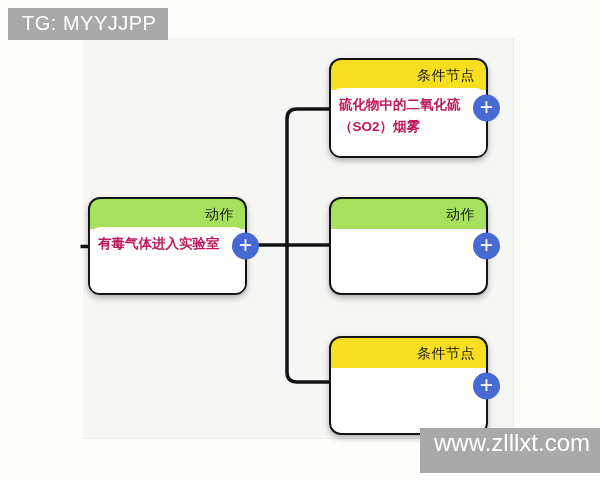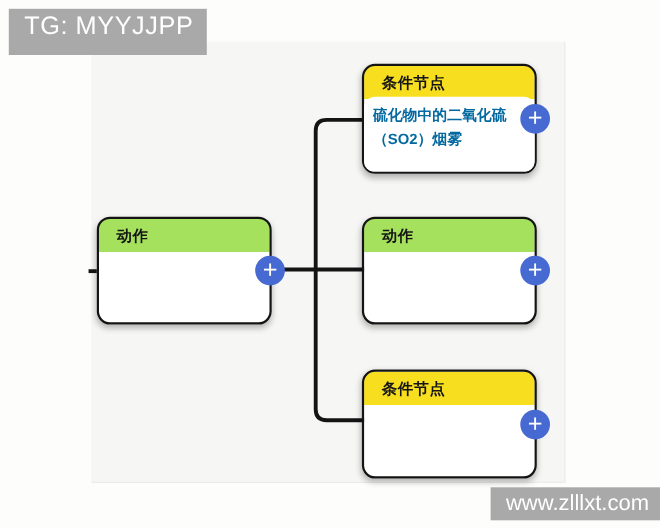--- a/index.html
+++ b/index.html
@@ -25,27 +25,27 @@
     position:absolute;z-index:2;box-sizing:border-box;
     border:2px solid var(--node-border,#141414);border-radius:12px;
     display:flex;flex-direction:column;
     box-shadow:0 3px 6px rgba(0,0,0,.28);
     background:linear-gradient(var(--c) 0 30px,#ffffff 30px);
     cursor:pointer;
   }
   .node-action{--c:var(--action-header,#a5e15d);}
   .node-condition{--c:var(--condition-header,#f7df20);}
   .node-header{
-    flex:0 0 28px;box-sizing:border-box;padding:7px 11px 0 16px;
-    font-size:14px;font-weight:bold;color:#151515;letter-spacing:.5px;
+    flex:0 0 28px;box-sizing:border-box;padding:7px 11px 0 6px;
+    font-size:14px;font-weight:normal;color:#151515;letter-spacing:.5px;text-align:right;
   }
   .node-body{
     flex:1;background:#ffffff;border-radius:10px 10px 9px 9px;
     padding:6px 8px 6px 8px;
-    font-size:13.5px;font-weight:bold;color:#0369a1;line-height:22px;
+    font-size:13.5px;font-weight:bold;color:#be185d;line-height:22px;
     word-break:normal;
   }
   .n1{left:88px;top:197px;width:159px;height:98px;}
   .n2{left:329px;top:58px;width:159px;height:100px;}
   .n3{left:329px;top:197px;width:159px;height:98px;}
   .n4{left:329px;top:336px;width:159px;height:99px;}
 
   .add-btn{
     position:absolute;right:-14px;top:50%;transform:translateY(-50%);
     width:27px;height:27px;border-radius:50%;border:none;padding:0;
@@ -53,40 +53,41 @@
     display:flex;align-items:center;justify-content:center;
     font-family:inherit;cursor:pointer;z-index:3;
   }
   .add-btn span{font-size:23px;line-height:1;font-weight:400;margin-top:-2px;}
 
   
   .watermark{
     position:absolute;background:var(--watermark-bg,#a9a9a9);color:#ffffff;
     z-index:5;white-space:nowrap;
   }
-  .wm-top{left:8px;top:8px;height:42px;line-height:30px;padding:0 12px 0 14px;
-    font-size:23px;letter-spacing:.5px;}
-  .wm-bottom{right:0;bottom:7px;height:30px;line-height:30px;padding:0 10px 0 14px;
-    font-size:20px;}
+  .wm-top{left:8px;top:8px;height:32px;line-height:30px;padding:0 12px 0 14px;
+    font-size:20px;letter-spacing:.5px;}
+  .wm-bottom{right:0;bottom:7px;height:45px;line-height:30px;padding:0 10px 0 14px;
+    font-size:24px;}
 </style>
 </head>
 <body style="--action-header: #a5e15d; --condition-header: #f7df20; --add-button: #4769d2; --edge: #141414; --node-border: #141414; --watermark-bg: #a9a9a9;">
 
 <div class="stage">
 
   <div class="canvas-panel"></div>
 
   <svg class="edges" viewBox="0 0 600 480" xmlns="http://www.w3.org/2000/svg">
     <path d="M 80.5 246.5 H 88"></path>
     <path d="M 245 245 H 334"></path>
     <path d="M 334 109 H 297 Q 287 109 287 119 V 372 Q 287 382 297 382 H 334"></path>
   </svg>
 
   <div class="node node-action n1">
     <div class="node-header">动作</div>
+    <div class="node-body">有毒气体进入实验室</div>
     <button class="add-btn">
       <span>+</span>
     </button>
   </div>
 
   <div class="node node-condition n2">
     <div class="node-header">条件节点</div>
     <div class="node-body">硫化物中的二氧化硫（SO2）烟雾</div>
     <button class="add-btn">
       <span>+</span>

